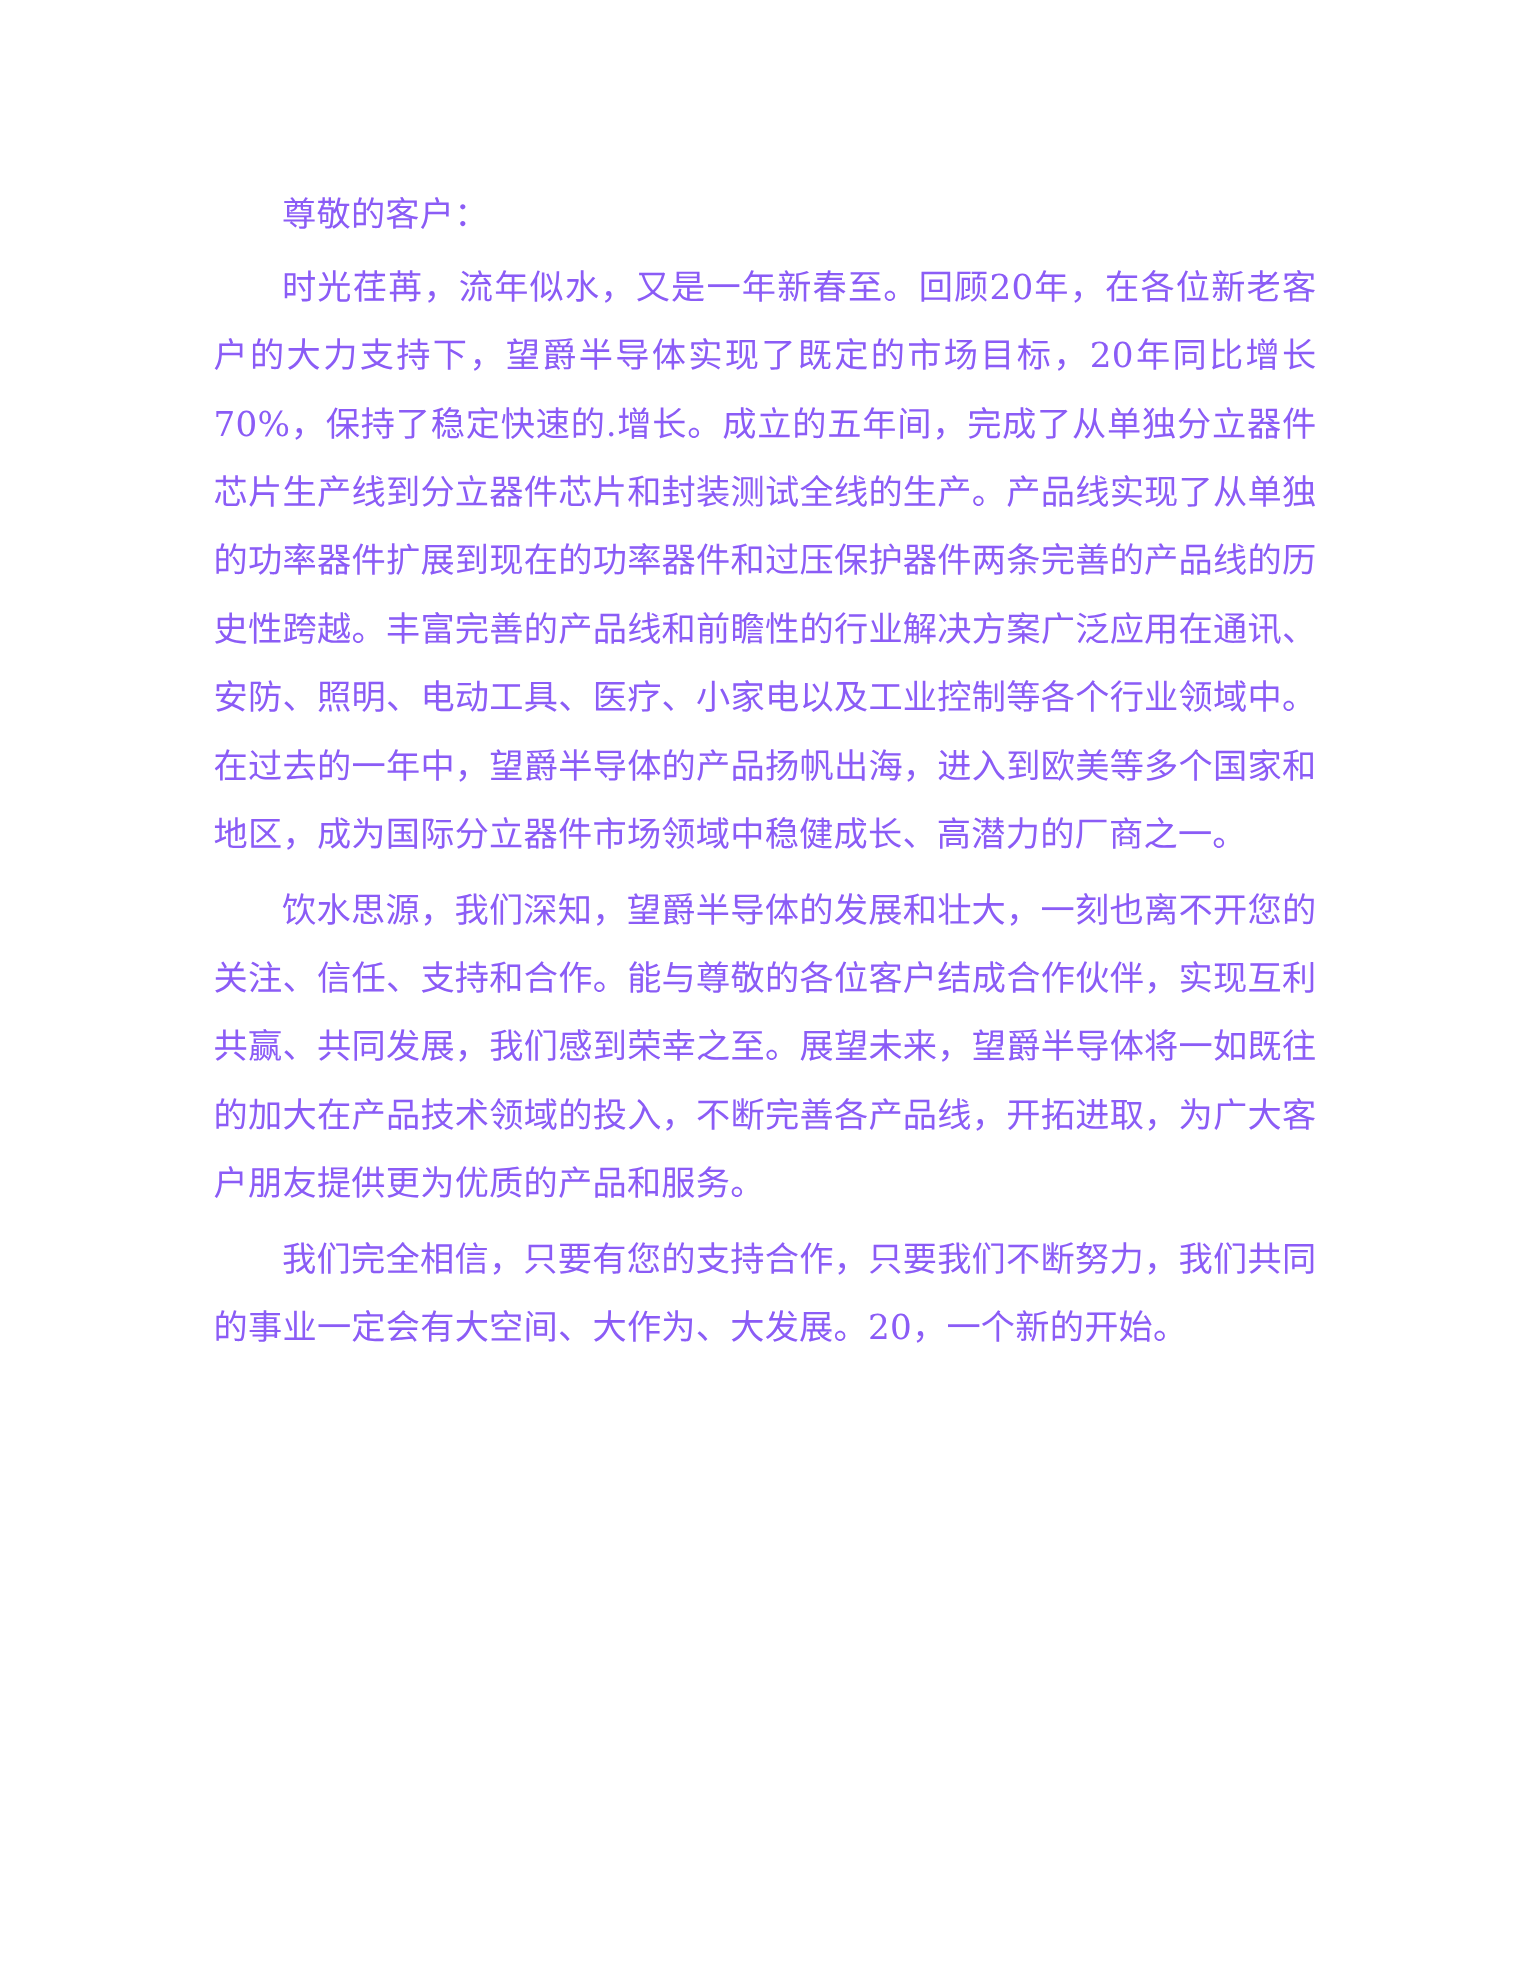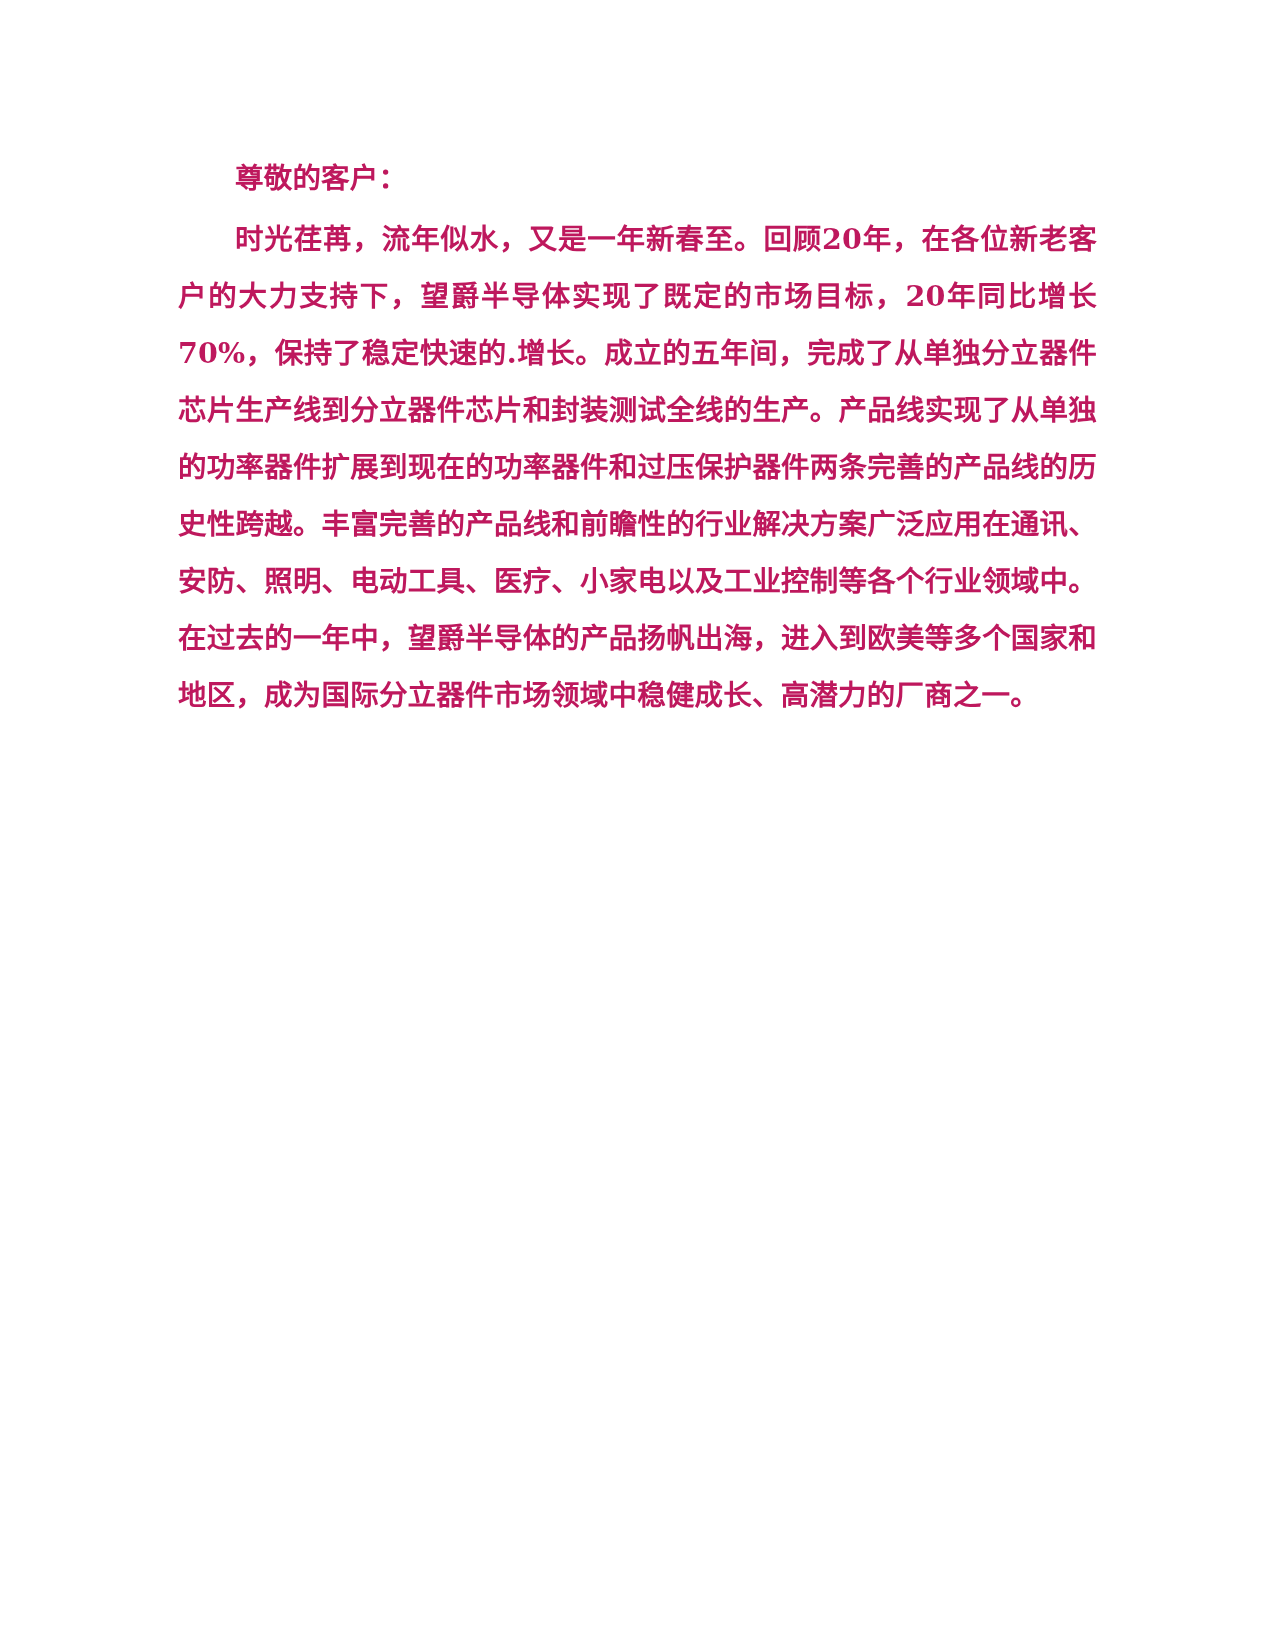--- a/index.html
+++ b/index.html
@@ -26,33 +26,35 @@
   .doc-body {
     width: 100%;
   }
   .para {
     margin: 0 0 6px 0;
     font-size: 28.5px;
     line-height: 57px;
     text-align: justify;
     text-justify: inter-ideograph;
     text-indent: 2em;
-    color: #be185d;
+    color: #8b5cf6;
     letter-spacing: 0.2px;
-    font-weight: 700;
+    font-weight: 400;
   }
   .para.salutation {
     text-indent: 2em;
     margin-bottom: 4px;
   }
   .para:last-child {
     margin-bottom: 0;
   }
 </style>
 </head>
 <body>
 
 <div class="page">
   <div class="doc-body">
     <p class="para salutation">尊敬的客户：</p>
     <p class="para">时光荏苒，流年似水，又是一年新春至。回顾20年，在各位新老客户的大力支持下，望爵半导体实现了既定的市场目标，20年同比增长70%，保持了稳定快速的.增长。成立的五年间，完成了从单独分立器件芯片生产线到分立器件芯片和封装测试全线的生产。产品线实现了从单独的功率器件扩展到现在的功率器件和过压保护器件两条完善的产品线的历史性跨越。丰富完善的产品线和前瞻性的行业解决方案广泛应用在通讯、安防、照明、电动工具、医疗、小家电以及工业控制等各个行业领域中。在过去的一年中，望爵半导体的产品扬帆出海，进入到欧美等多个国家和地区，成为国际分立器件市场领域中稳健成长、高潜力的厂商之一。</p>
+    <p class="para">饮水思源，我们深知，望爵半导体的发展和壮大，一刻也离不开您的关注、信任、支持和合作。能与尊敬的各位客户结成合作伙伴，实现互利共赢、共同发展，我们感到荣幸之至。展望未来，望爵半导体将一如既往的加大在产品技术领域的投入，不断完善各产品线，开拓进取，为广大客户朋友提供更为优质的产品和服务。</p>
+    <p class="para">我们完全相信，只要有您的支持合作，只要我们不断努力，我们共同的事业一定会有大空间、大作为、大发展。20，一个新的开始。</p>
   </div>
 </div>
 
 </body></html>

